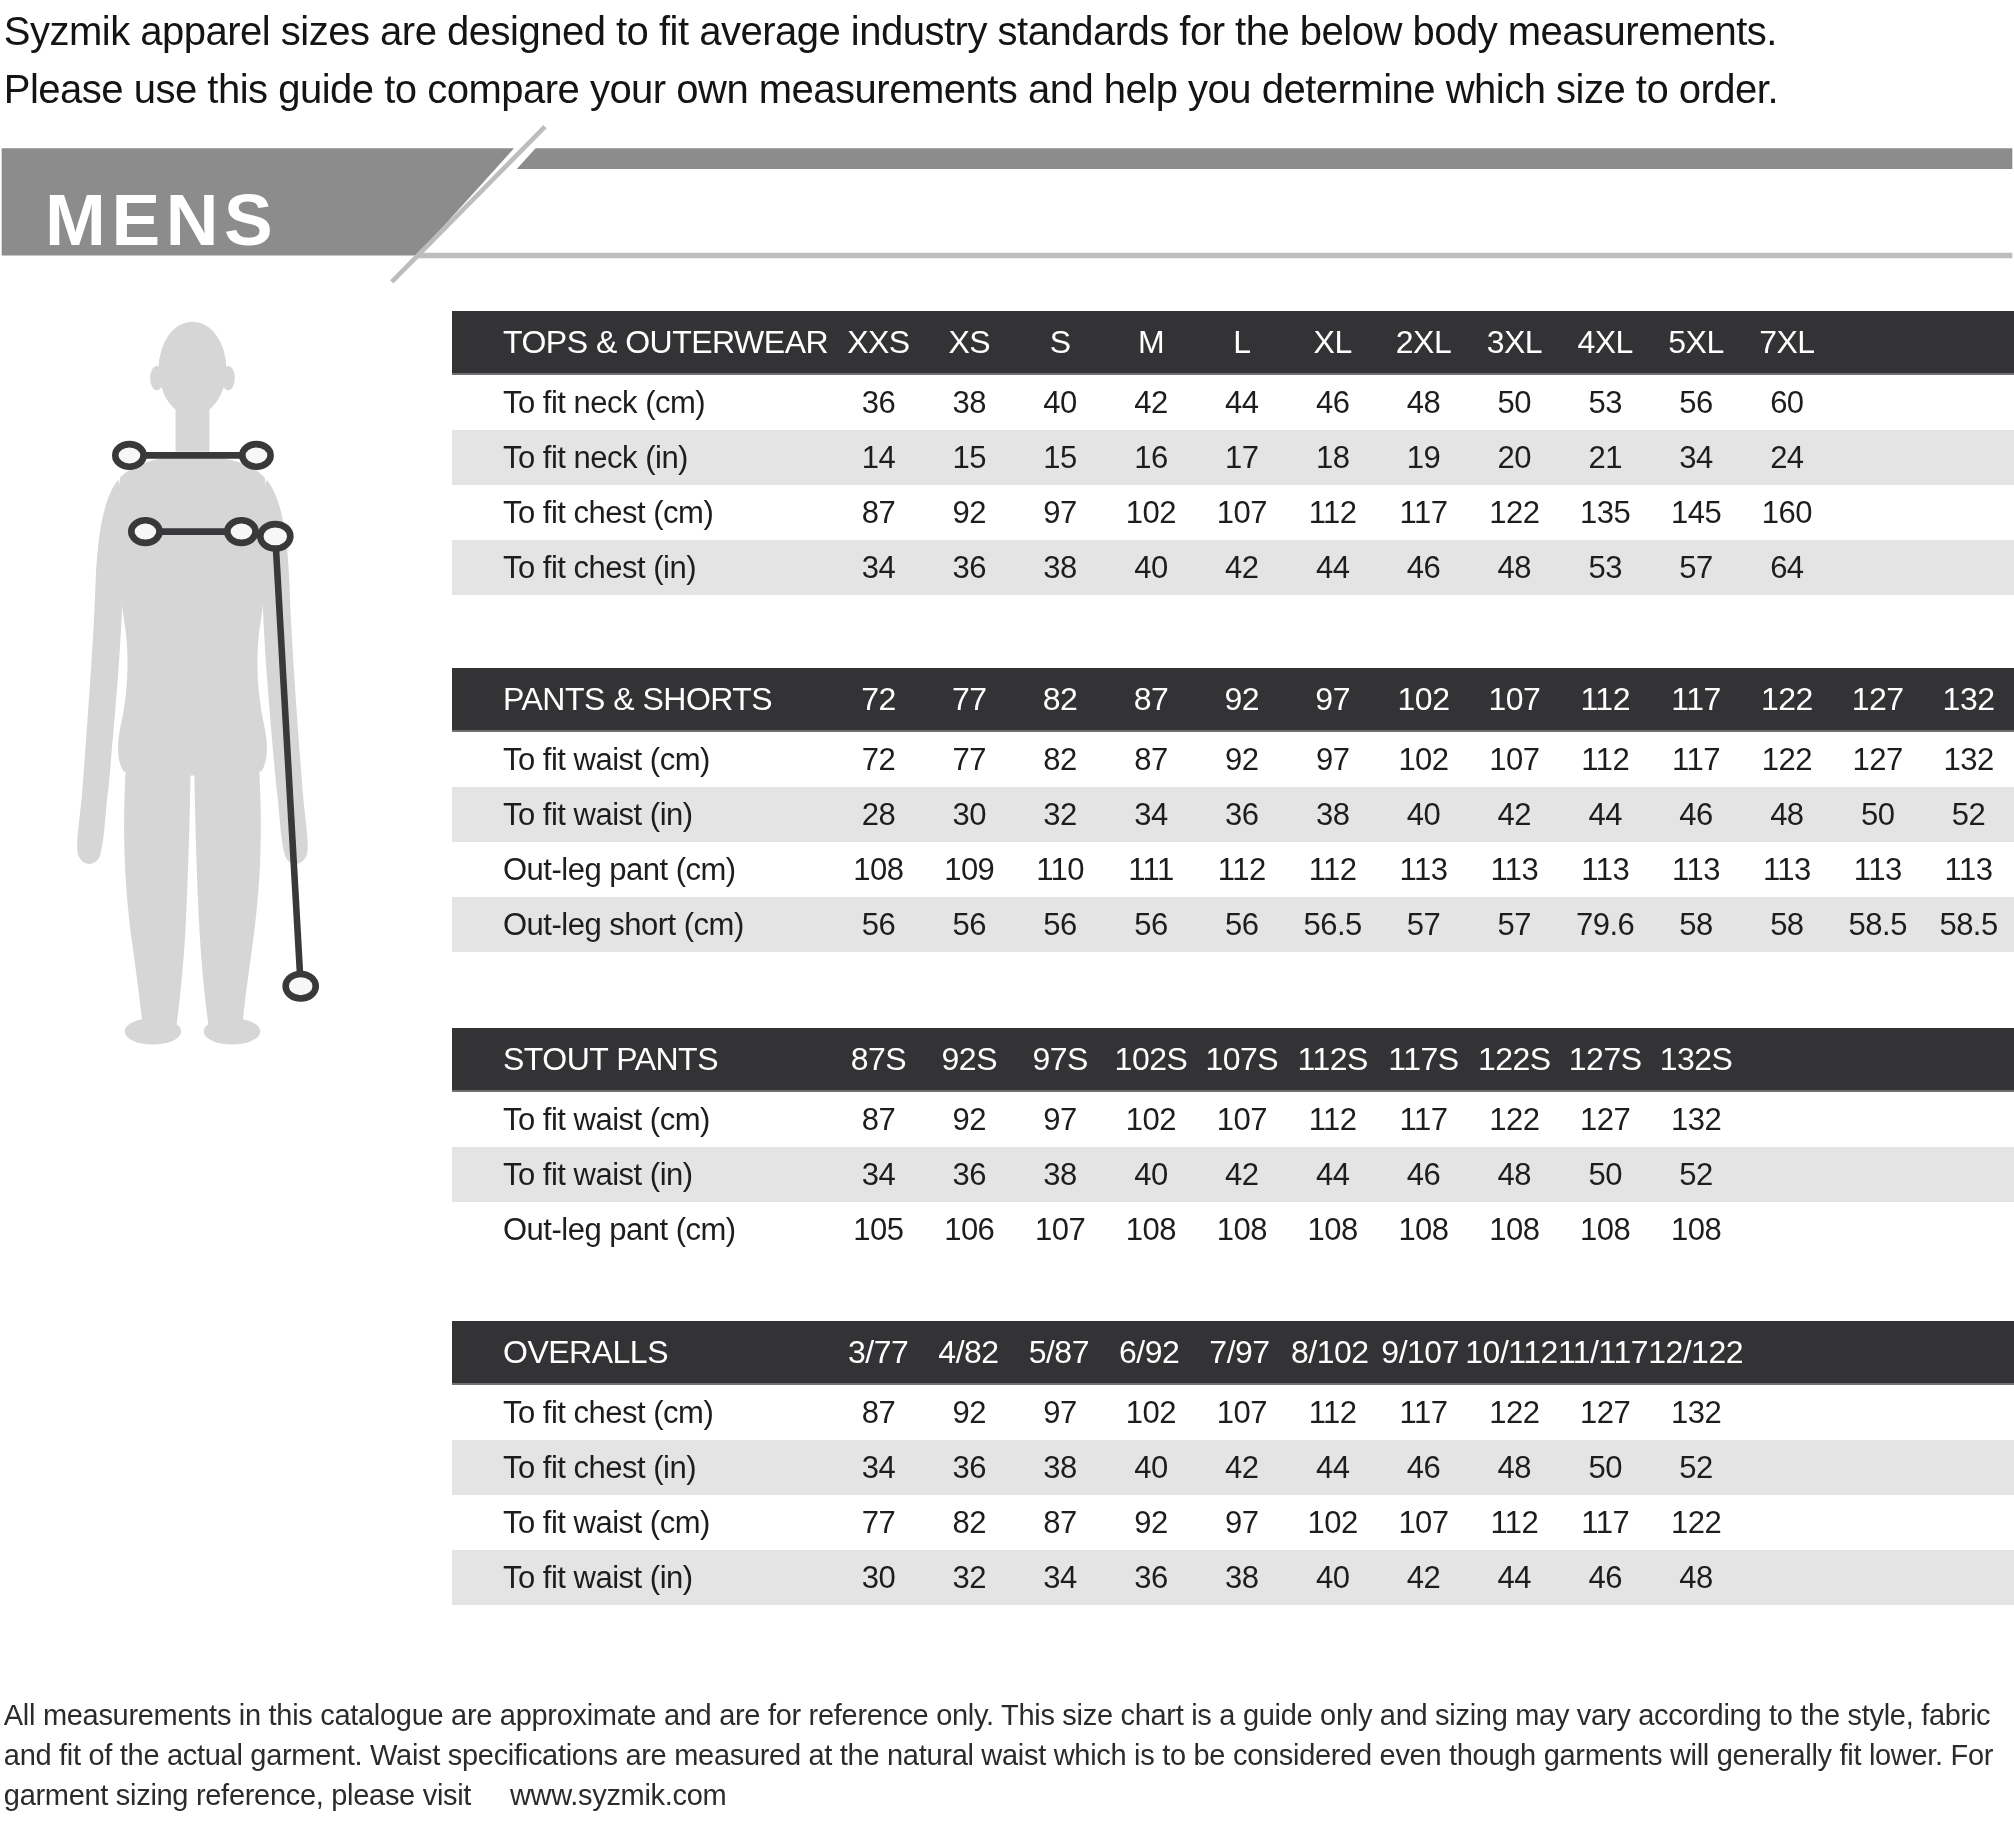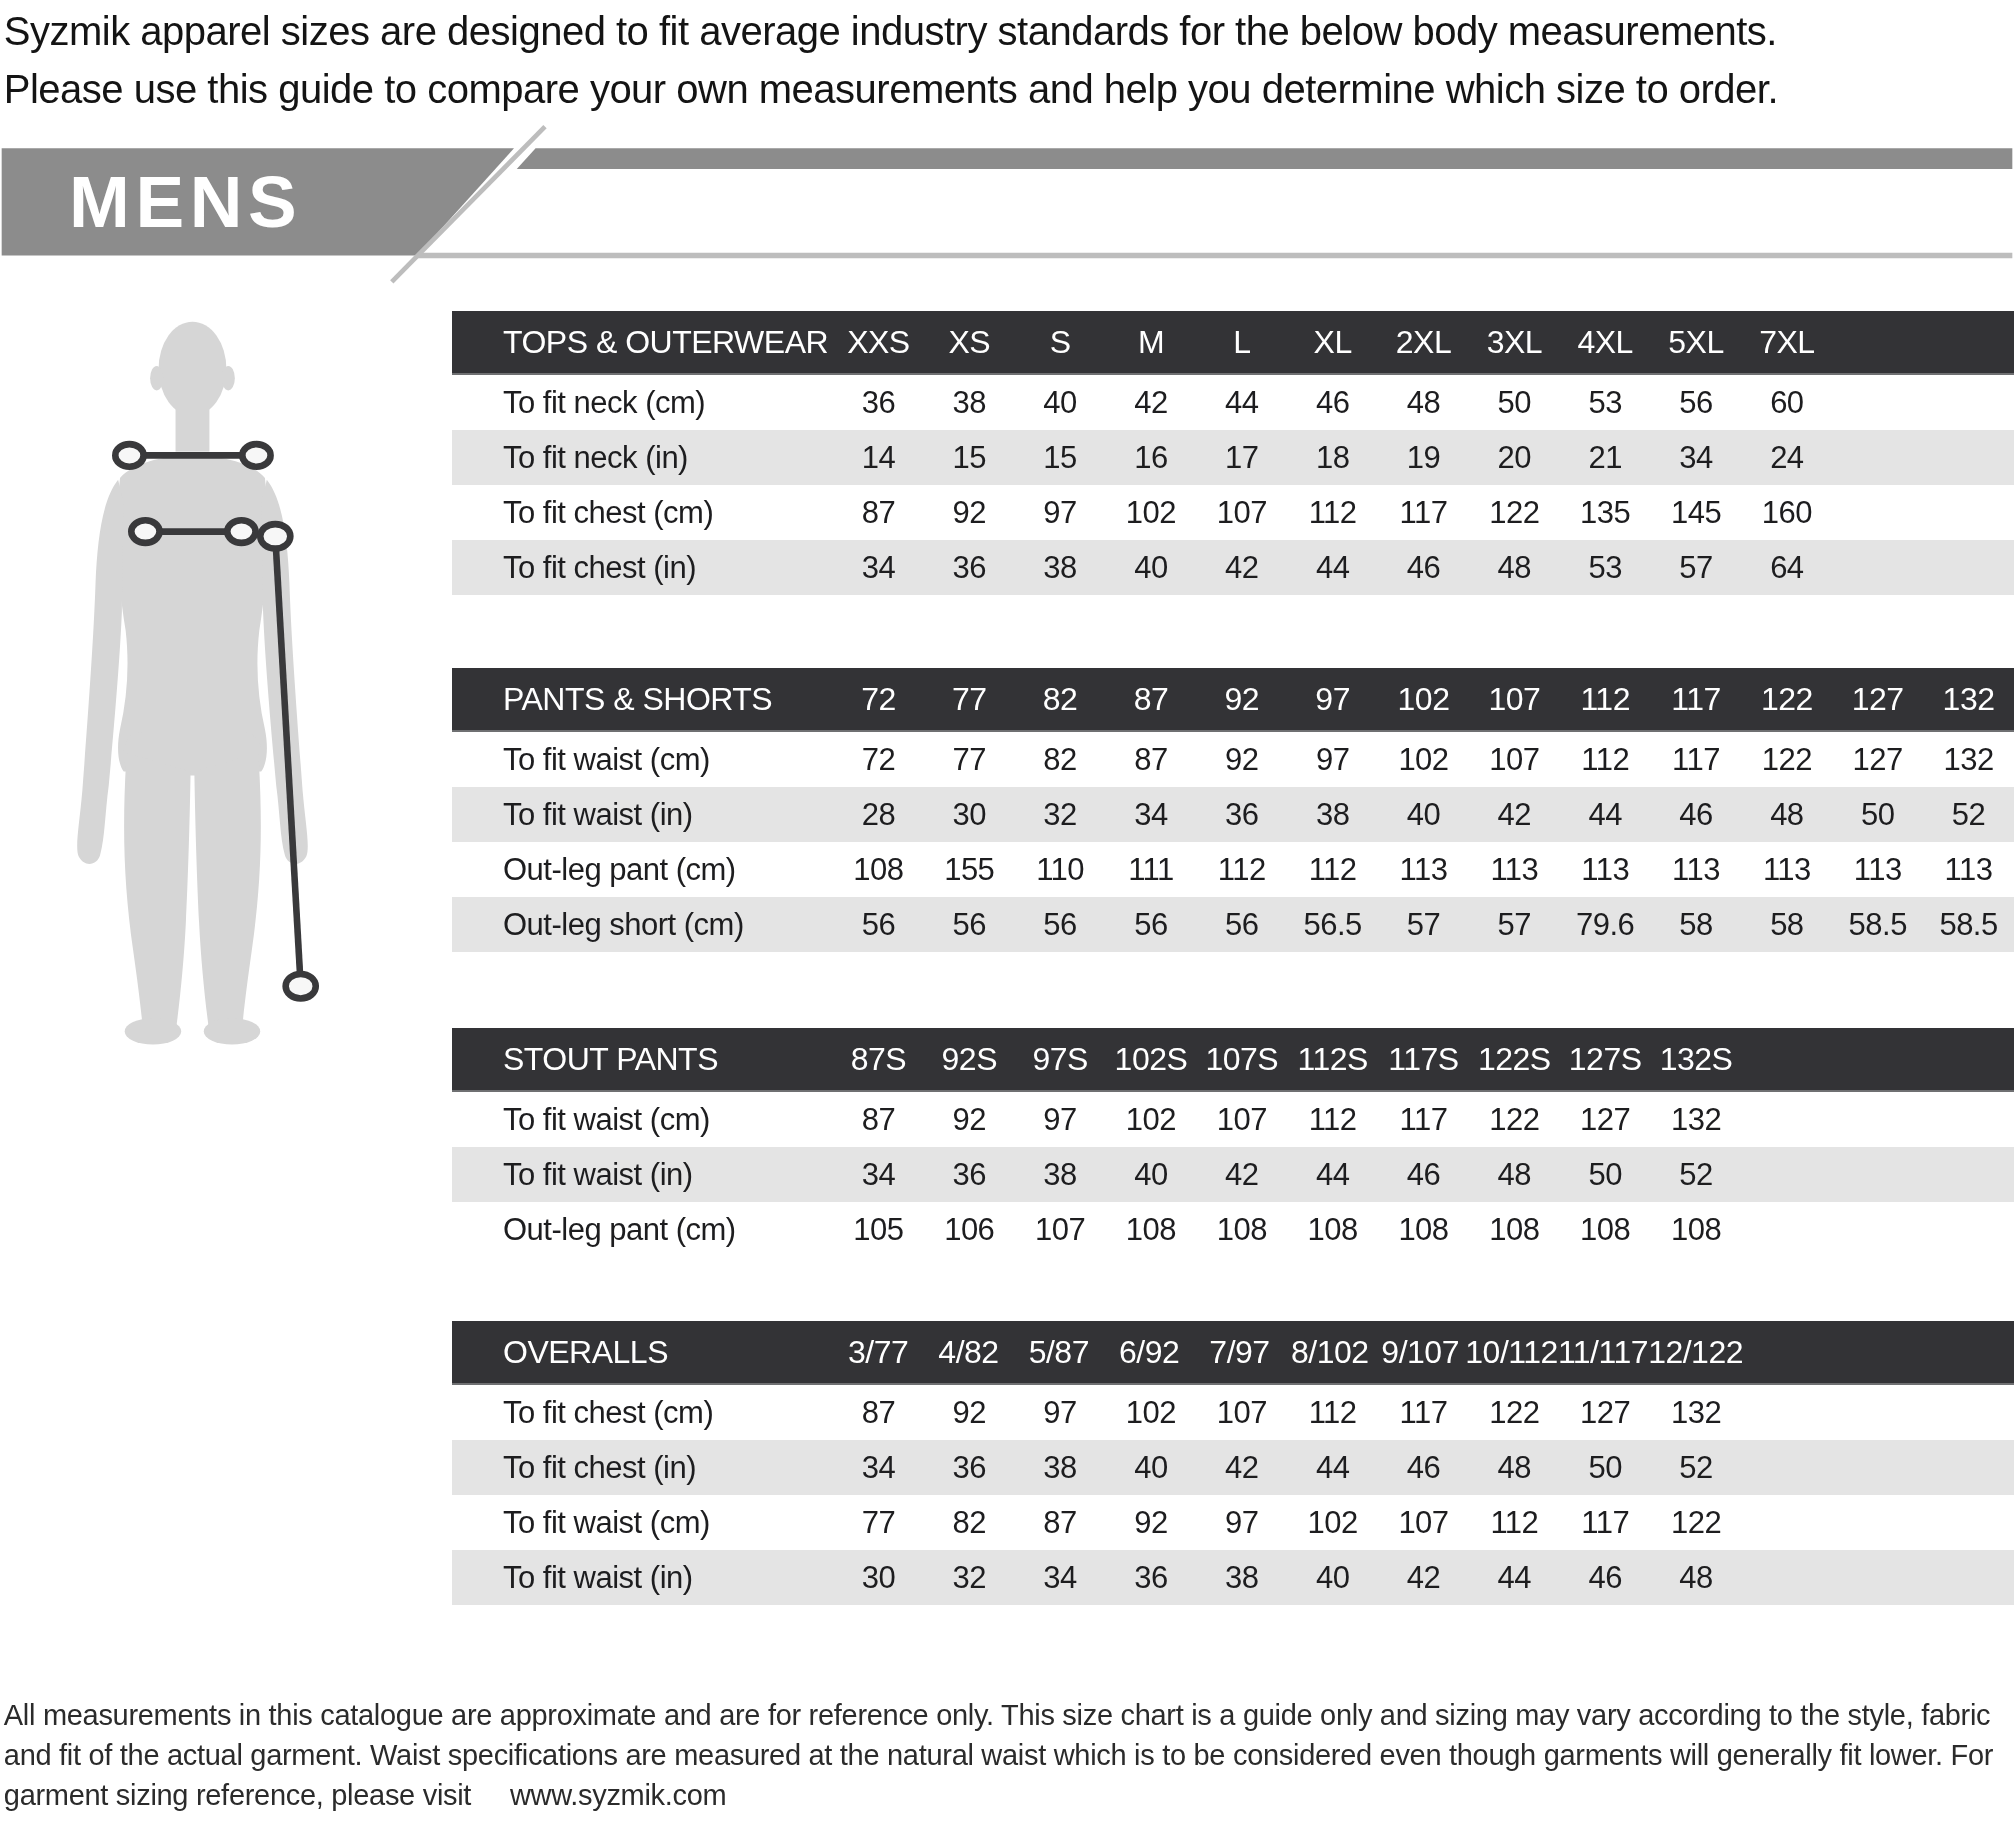--- a/index.html
+++ b/index.html
@@ -6,23 +6,23 @@
   html,body{margin:0;padding:0;background:#fff;}
   .page{
     position:relative;width:2014px;height:1825px;background:#fff;overflow:hidden;
     font-family:"Liberation Sans",sans-serif;color:var(--text-dark,#1d1d1f);border-radius:19px;
   }
   
   .intro{position:absolute;left:3.8px;top:1.9px;font-size:40px;line-height:58px;letter-spacing:-0.5px;color:#141414;}
   
   .banner-svg{position:absolute;left:0;top:122px;}
   .banner-title{
-    position:absolute;left:45px;top:147px;height:109px;width:395px;
+    position:absolute;left:45px;top:165px;height:109px;width:395px;
     display:flex;align-items:center;
-    font-size:73px;font-weight:bold;letter-spacing:5.6px;color:#fff;margin-left:24px;
+    font-size:73px;font-weight:bold;letter-spacing:5.6px;color:#fff;
   }
   
   .figure-svg{position:absolute;left:56px;top:301px;}
   
   .tables{position:absolute;left:452px;top:0;width:1562px;height:1825px;}
   .size-table{position:absolute;left:0;width:1562px;}
   .row{display:grid;grid-template-columns:381px repeat(13,1fr);height:55px;align-items:center;}
   .row.alt{background:var(--row-alt-gray,#e4e4e4);}
   .thead{
     height:62px;background:var(--header-bar,#333336);color:#fff;
@@ -221,21 +221,21 @@
           <div class="cell num">42</div>
           <div class="cell num">44</div>
           <div class="cell num">46</div>
           <div class="cell num">48</div>
           <div class="cell num">50</div>
           <div class="cell num">52</div>
         </div>
         <div class="row">
           <div class="cell label">Out-leg pant (cm)</div>
           <div class="cell num">108</div>
-          <div class="cell num">155</div>
+          <div class="cell num">109</div>
           <div class="cell num">110</div>
           <div class="cell num">111</div>
           <div class="cell num">112</div>
           <div class="cell num">112</div>
           <div class="cell num">113</div>
           <div class="cell num">113</div>
           <div class="cell num">113</div>
           <div class="cell num">113</div>
           <div class="cell num">113</div>
           <div class="cell num">113</div>

